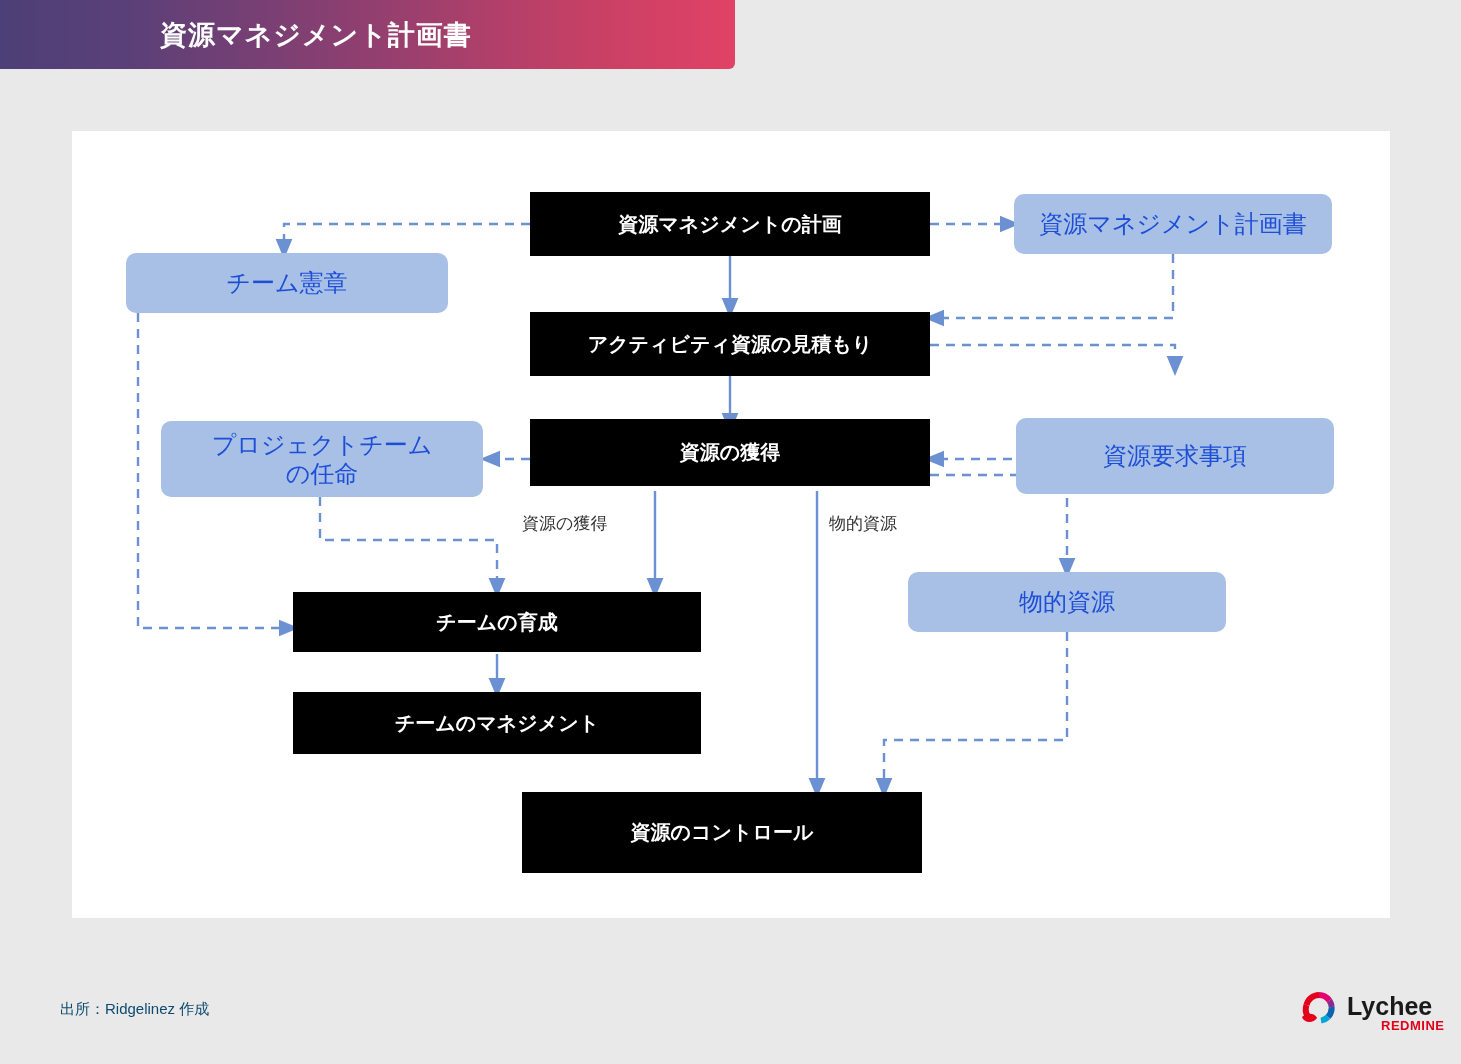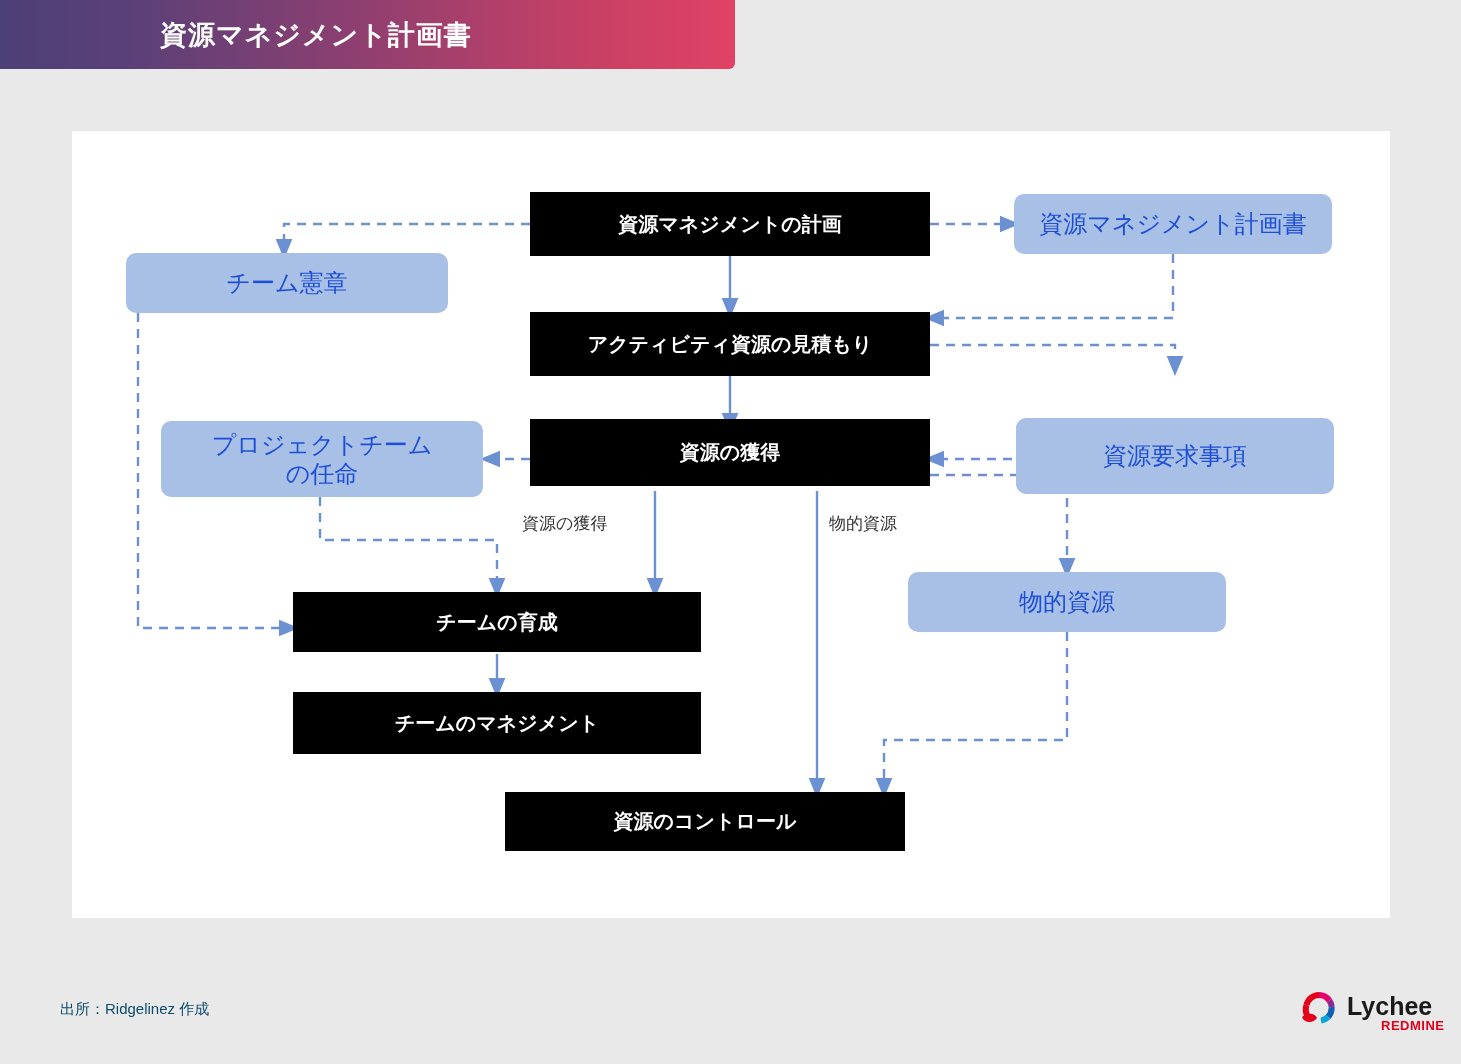--- a/index.html
+++ b/index.html
@@ -127,21 +127,21 @@
       </div>
       <div class="node artifact" style="left: 836px; top: 441px; width: 318px; height: 60px;">
         <span>物的資源</span>
       </div>
       <div class="node process" style="left: 221px; top: 461px; width: 408px; height: 60px;">
         <span>チームの育成</span>
       </div>
       <div class="node process" style="left: 221px; top: 561px; width: 408px; height: 62px;">
         <span>チームのマネジメント</span>
       </div>
-      <div class="node process" style="left: 433px; top: 661px; width: 400px; height: 59px; text-align: right;">
+      <div class="node process" style="left: 450px; top: 661px; width: 400px; height: 81px; text-align: right;">
         <span>資源のコントロール</span>
       </div>
       <div class="edge-label" style="left: 450px; top: 381px;">資源の獲得</div>
       <div class="edge-label" style="left: 757px; top: 381px;">物的資源</div>
     </div>
 
 </div>
 
 <div id="footer-source">出所：Ridgelinez 作成</div>
 

